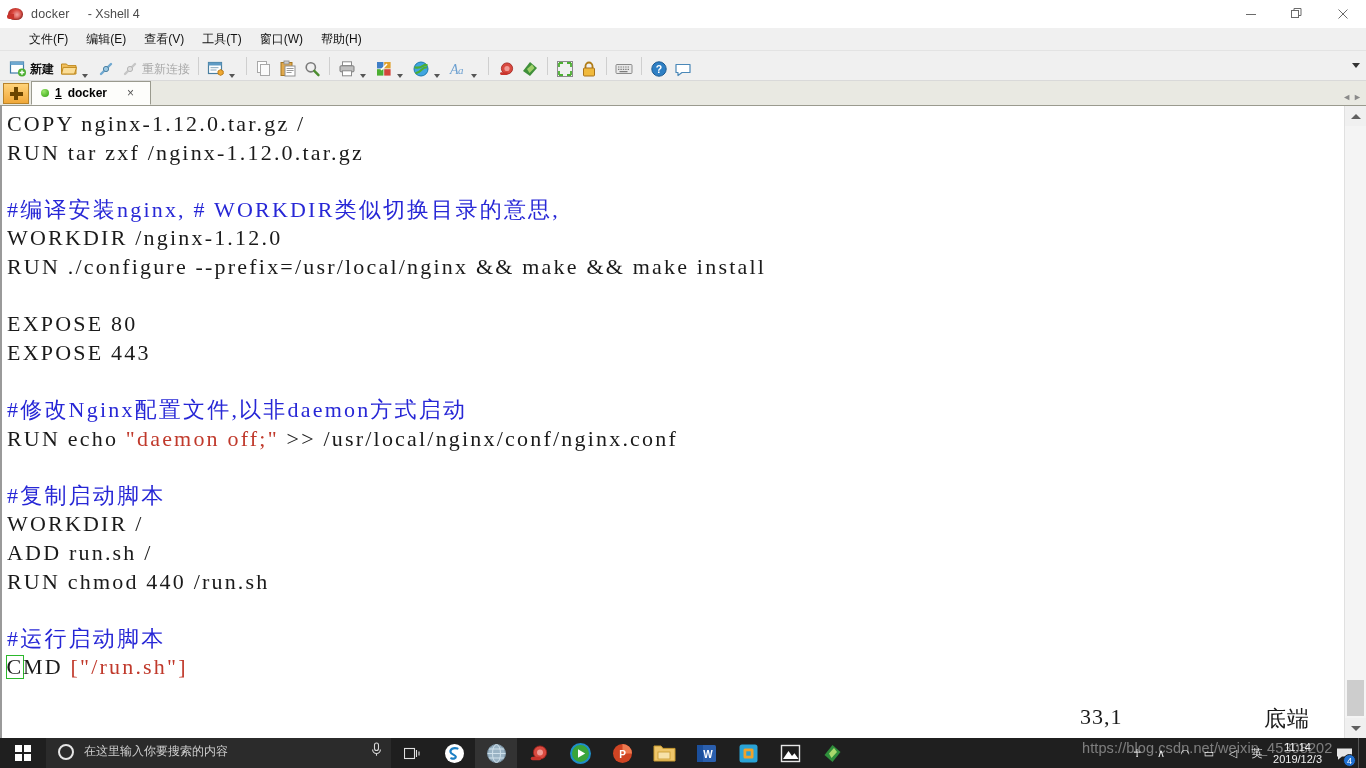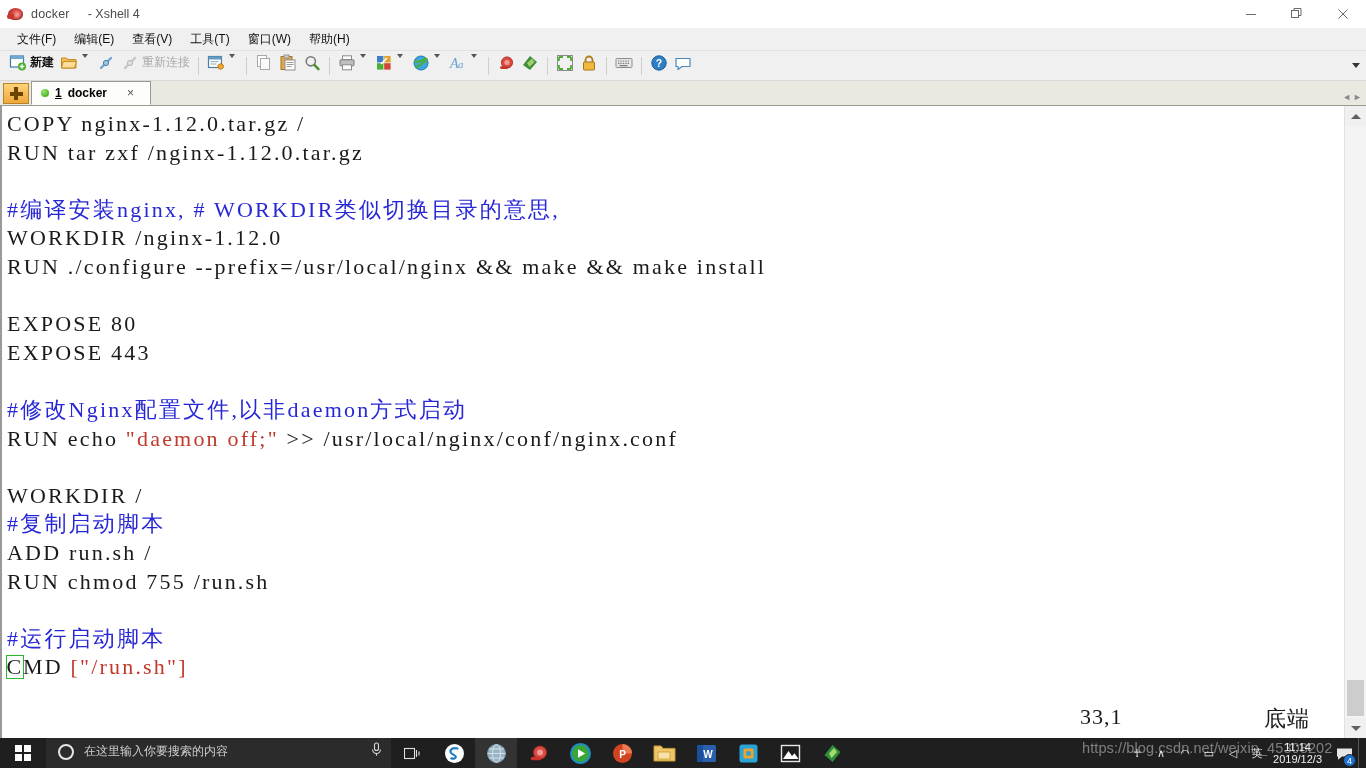--- a/index.html
+++ b/index.html
@@ -70,21 +70,21 @@
   }
   .win-btn svg { display:block; }
 
   
   .menubar {
     height: 23px;
     flex: 0 0 23px;
     background: #f0f0f0;
     display: flex;
     align-items: center;
-    padding-left: 8px;
+    padding-left: 20px;
     border-bottom: 1px solid #e3e3e3;
   }
   .menu-item {
     font-size: 12px;
     color: #111;
     padding: 2px 9px;
     white-space: nowrap;
   }
 
   
@@ -94,21 +94,21 @@
     background: #f0f0f0;
     display: flex;
     align-items: center;
     padding-left: 6px;
     border-bottom: 1px solid #d9d9d9;
     position: relative;
   }
   .tb {
     height: 24px;
     display: flex;
-    align-items: flex-start;
+    align-items: flex-end;
     padding: 0 3px;
     gap: 3px;
   }
   .tb-label { font-size: 12px; color:#111; font-weight:600; white-space:nowrap;}
   .tb-label.dim { color:#a8a8a8; font-weight:400;}
   .sep { width:1px; height:18px; background:#cfcfcf; margin:0 5px; flex:0 0 1px;}
   .caret {
     width:0;height:0;
     border-left:3.5px solid transparent;
     border-right:3.5px solid transparent;
@@ -561,24 +561,24 @@
         <div class="line"><span class="c-comment">#编译安装nginx, # WORKDIR类似切换目录的意思,</span></div>
         <div class="line"><span class="c-plain">WORKDIR /nginx-1.12.0</span></div>
         <div class="line"><span class="c-plain">RUN ./configure --prefix=/usr/local/nginx &amp;&amp; make &amp;&amp; make install</span></div>
         <div class="line">&nbsp;</div>
         <div class="line"><span class="c-plain">EXPOSE 80</span></div>
         <div class="line"><span class="c-plain">EXPOSE 443</span></div>
         <div class="line">&nbsp;</div>
         <div class="line"><span class="c-comment">#修改Nginx配置文件,以非daemon方式启动</span></div>
         <div class="line"><span class="c-plain">RUN echo </span><span class="c-str">"daemon off;"</span><span class="c-plain"> &gt;&gt; /usr/local/nginx/conf/nginx.conf</span></div>
         <div class="line">&nbsp;</div>
+        <div class="line"><span class="c-comment">#复制启动脚本</span></div>
         <div class="line"><span class="c-plain">WORKDIR /</span></div>
-        <div class="line"><span class="c-comment">#复制启动脚本</span></div>
         <div class="line"><span class="c-plain">ADD run.sh /</span></div>
-        <div class="line"><span class="c-plain">RUN chmod 755 /run.sh</span></div>
+        <div class="line"><span class="c-plain">RUN chmod 440 /run.sh</span></div>
         <div class="line">&nbsp;</div>
         <div class="line"><span class="c-comment">#运行启动脚本</span></div>
         <div class="line"><span class="cursor-box c-plain">C</span><span class="c-plain">MD </span><span class="c-str">["/run.sh"]</span></div>
         <div class="statusline">
         <span class="st-pos">33,1</span>
         <span class="st-end">底端</span>
       </div>
     </div>
     <div class="scrollbar">
       <div class="sb-arrow">

